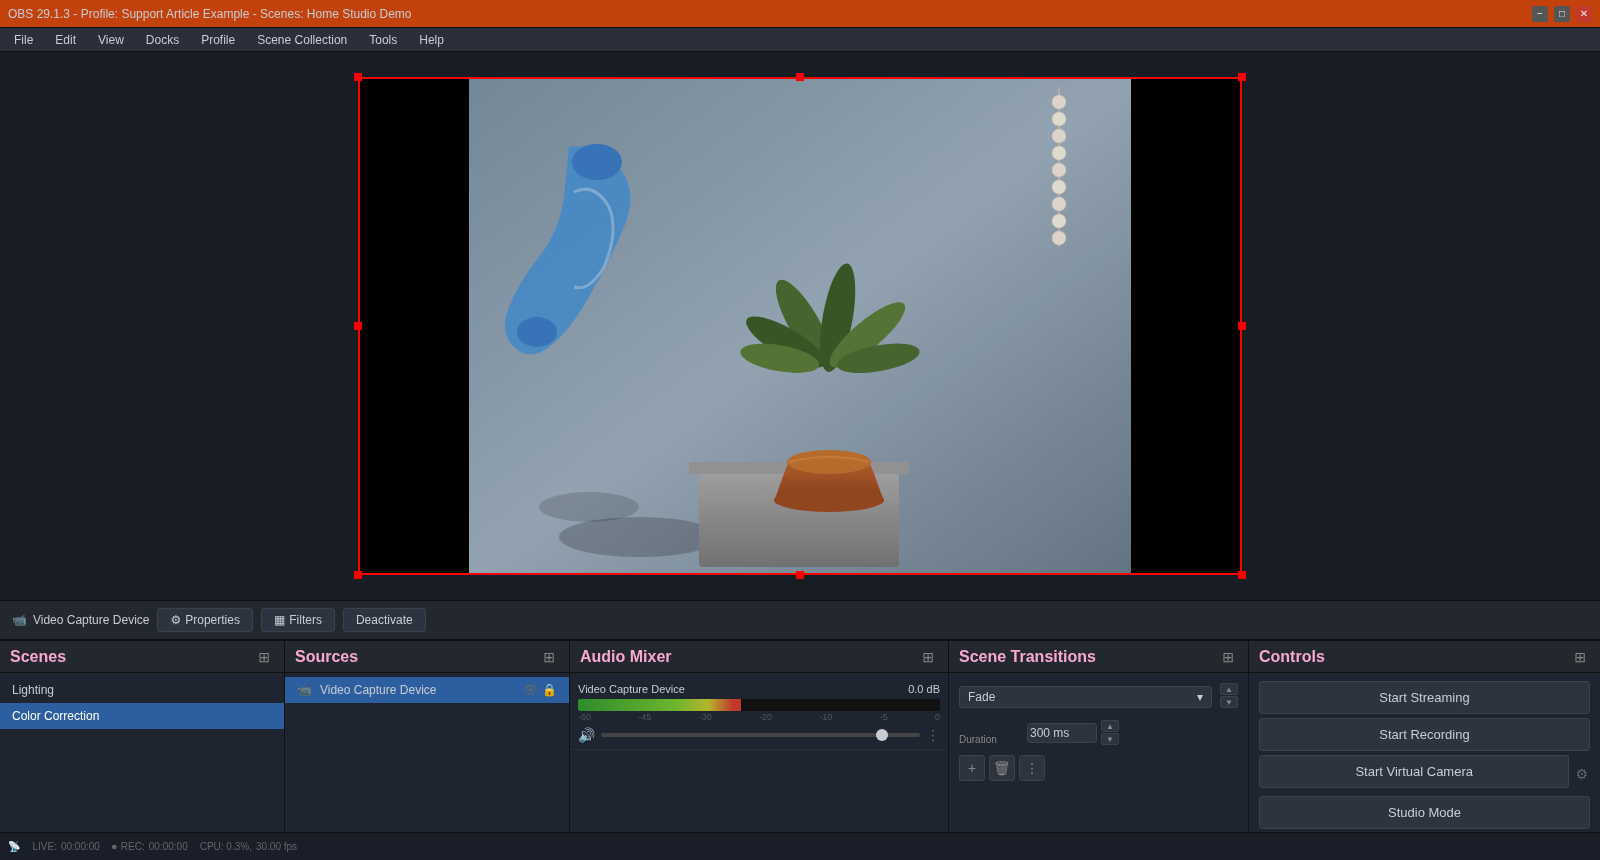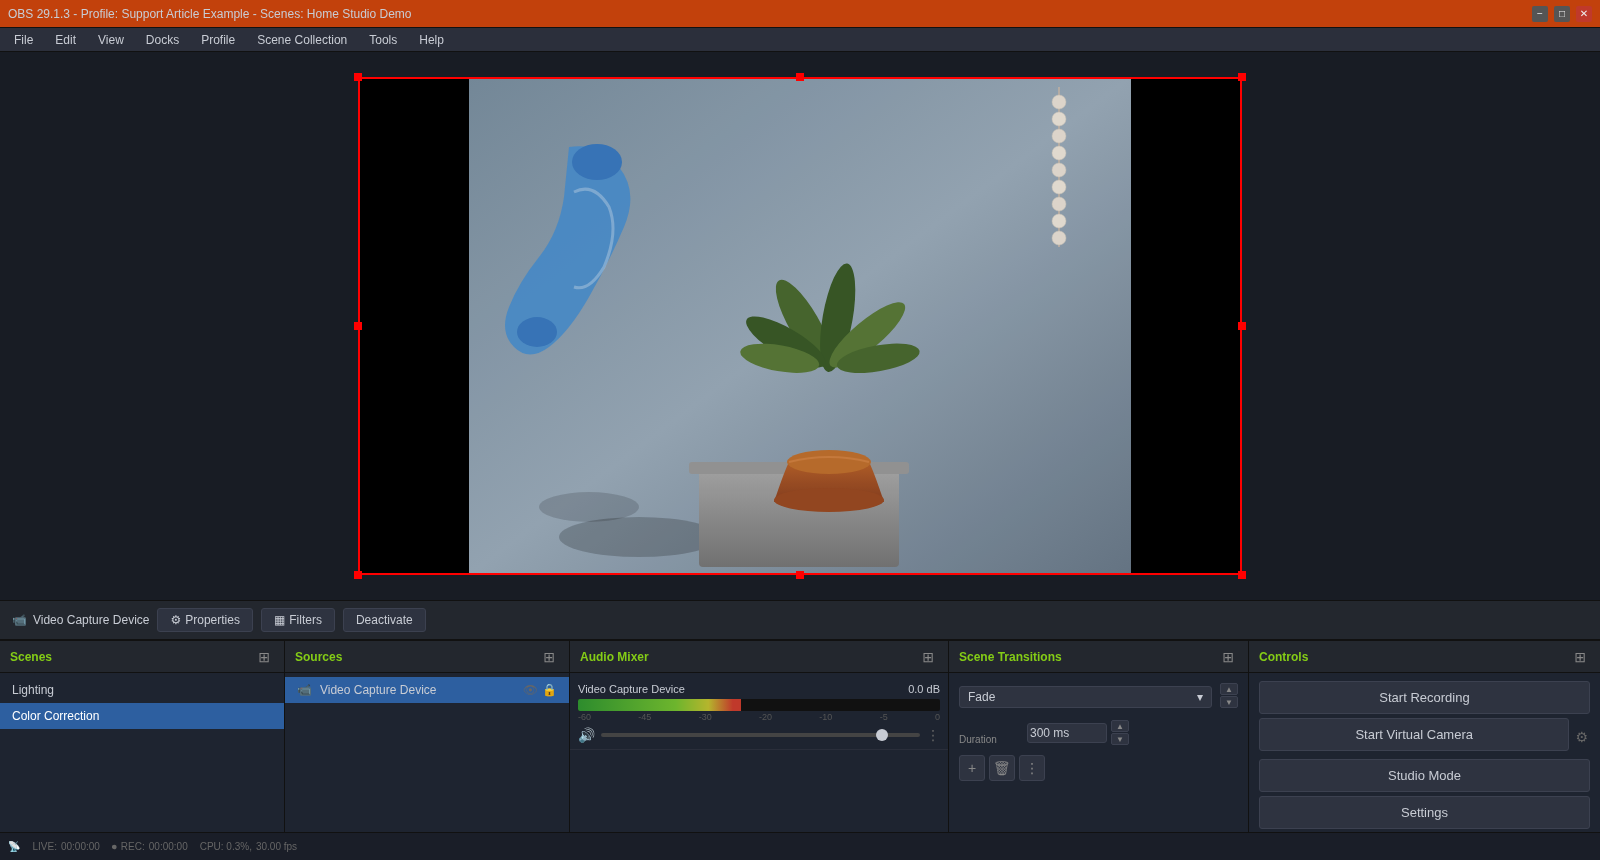--- a/index.html
+++ b/index.html
@@ -167,23 +167,23 @@
     .panel-header {
       background: #23272e;
       height: 32px;
       display: flex;
       align-items: center;
       justify-content: space-between;
       padding: 0 10px;
       border-bottom: 1px solid #111;
     }
     .panel-header-title {
-      font-size: 12px;
+      font-size: 16px;
       font-weight: bold;
-      color: #84cc16;
+      color: #f9a8d4;
     }
     .panel-icon-btn {
       background: none;
       border: none;
       color: #888;
       cursor: pointer;
       font-size: 14px;
       padding: 2px 4px;
     }
     .panel-content {
@@ -430,21 +430,21 @@
       align-items: center;
       gap: 4px;
     }
     .spinbox-input {
       background: #2e3340;
       border: 1px solid #3c4150;
       color: #c8ccd4;
       padding: 2px 2px;
       border-radius: 3px;
       font-size: 12px;
-      width: 80px;
+      width: 70px;
     }
     .spinbox-arrows {
       display: flex;
       flex-direction: column;
       gap: 1px;
     }
     .spin-btn {
       background: #2e3340;
       border: 1px solid #3c4150;
       color: #888;
@@ -725,20 +725,21 @@
   </div>
 
   <div class="panel" id="controls-panel">
     <div class="panel-header">
       <span class="panel-header-title">Controls</span>
       <div class="panel-header-actions">
         <button class="panel-icon-btn">⊞</button>
       </div>
     </div>
     <div class="panel-content">
+      <button class="control-btn">Start Streaming</button>
       <button class="control-btn">Start Recording</button>
       <div class="virtual-cam-row">
         <button class="control-btn" style="flex:1;margin-right:4px;">Start Virtual Camera</button>
         <button class="gear-btn">⚙</button>
       </div>
       <button class="control-btn">Studio Mode</button>
       <button class="control-btn">Settings</button>
 
     </div>
   </div>

